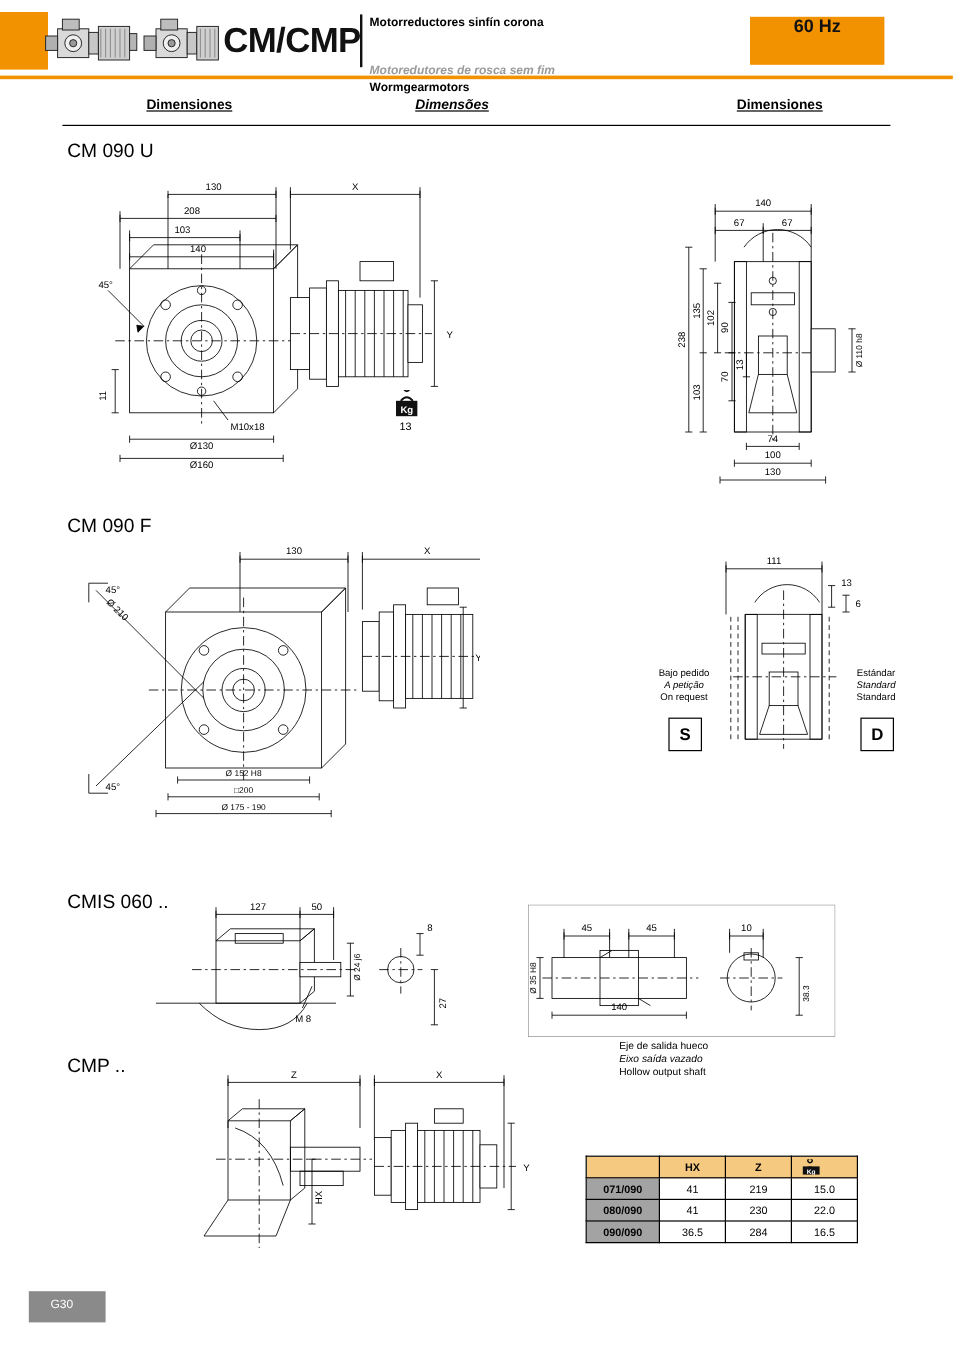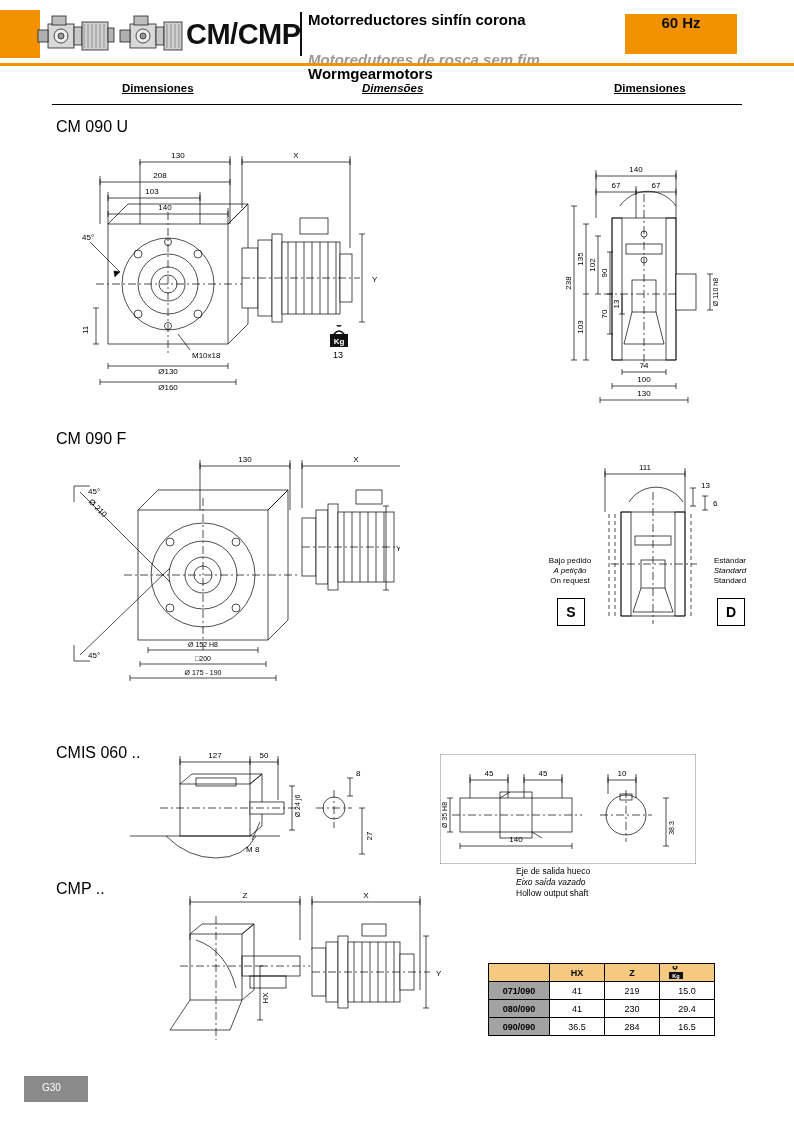--- a/index.html
+++ b/index.html
@@ -29,36 +29,36 @@
     color:#111;
   }
   .hdr-cmcmp{
     font-size:29px;font-weight:bold;letter-spacing:-0.5px;line-height:44px;
     font-family:"Liberation Sans", sans-serif;
   }
   .hdr-sep{
     position:absolute;left:300px;top:12px;width:2px;height:44px;background:#111;
   }
   .hdr-texts{position:absolute;left:308px;top:13px;width:300px;}
-  .hdr-texts div{font-size:15px;font-weight:bold;line-height:14.5px;}
+  .hdr-texts div{font-size:10px;font-weight:bold;line-height:14.5px;}
   .hdr-texts .l2{font-style:italic;color:#9a9a9a;font-weight:bold;margin-top:25px;}
   .hz-box{
     position:absolute;left:625px;top:14px;width:112px;height:40px;
     background:#F39200;display:flex;align-items:flex-start;justify-content:center;
   }
   .hz-box span{font-size:15px;font-weight:bold;color:#111;}
 
   
   .dimrow{
     position:absolute;left:52px;top:80px;width:690px;height:24px;
     border-bottom:1.5px solid #000;
   }
   .dimrow span{position:absolute;top:2px;font-size:11.5px;font-weight:bold;text-decoration:underline;}
   .dimrow .d1{left:70px;}
-  .dimrow .d2{left:310px;font-style:italic;}
+  .dimrow .d2{left:294px;font-style:italic;}
   .dimrow .d3{left:562px;}
 
   
   .seclabel{position:absolute;font-size:16px;font-weight:normal;}
 
   
   .draw{position:absolute;}
   svg{display:block;}
   .t{font-family:"Liberation Sans", sans-serif;font-size:8px;fill:#000;}
   .ts{font-family:"Liberation Sans", sans-serif;font-size:7px;fill:#000;}
@@ -582,21 +582,21 @@
   <tr>
     <td class="first">071/090</td>
     <td>41</td>
     <td>219</td>
     <td>15.0</td>
   </tr>
   <tr>
     <td class="first">080/090</td>
     <td>41</td>
     <td>230</td>
-    <td>29.4</td>
+    <td>22.0</td>
   </tr>
   <tr>
     <td class="first">090/090</td>
     <td>36.5</td>
     <td>284</td>
     <td>16.5</td>
   </tr>
 </tbody>
   </table>
 

